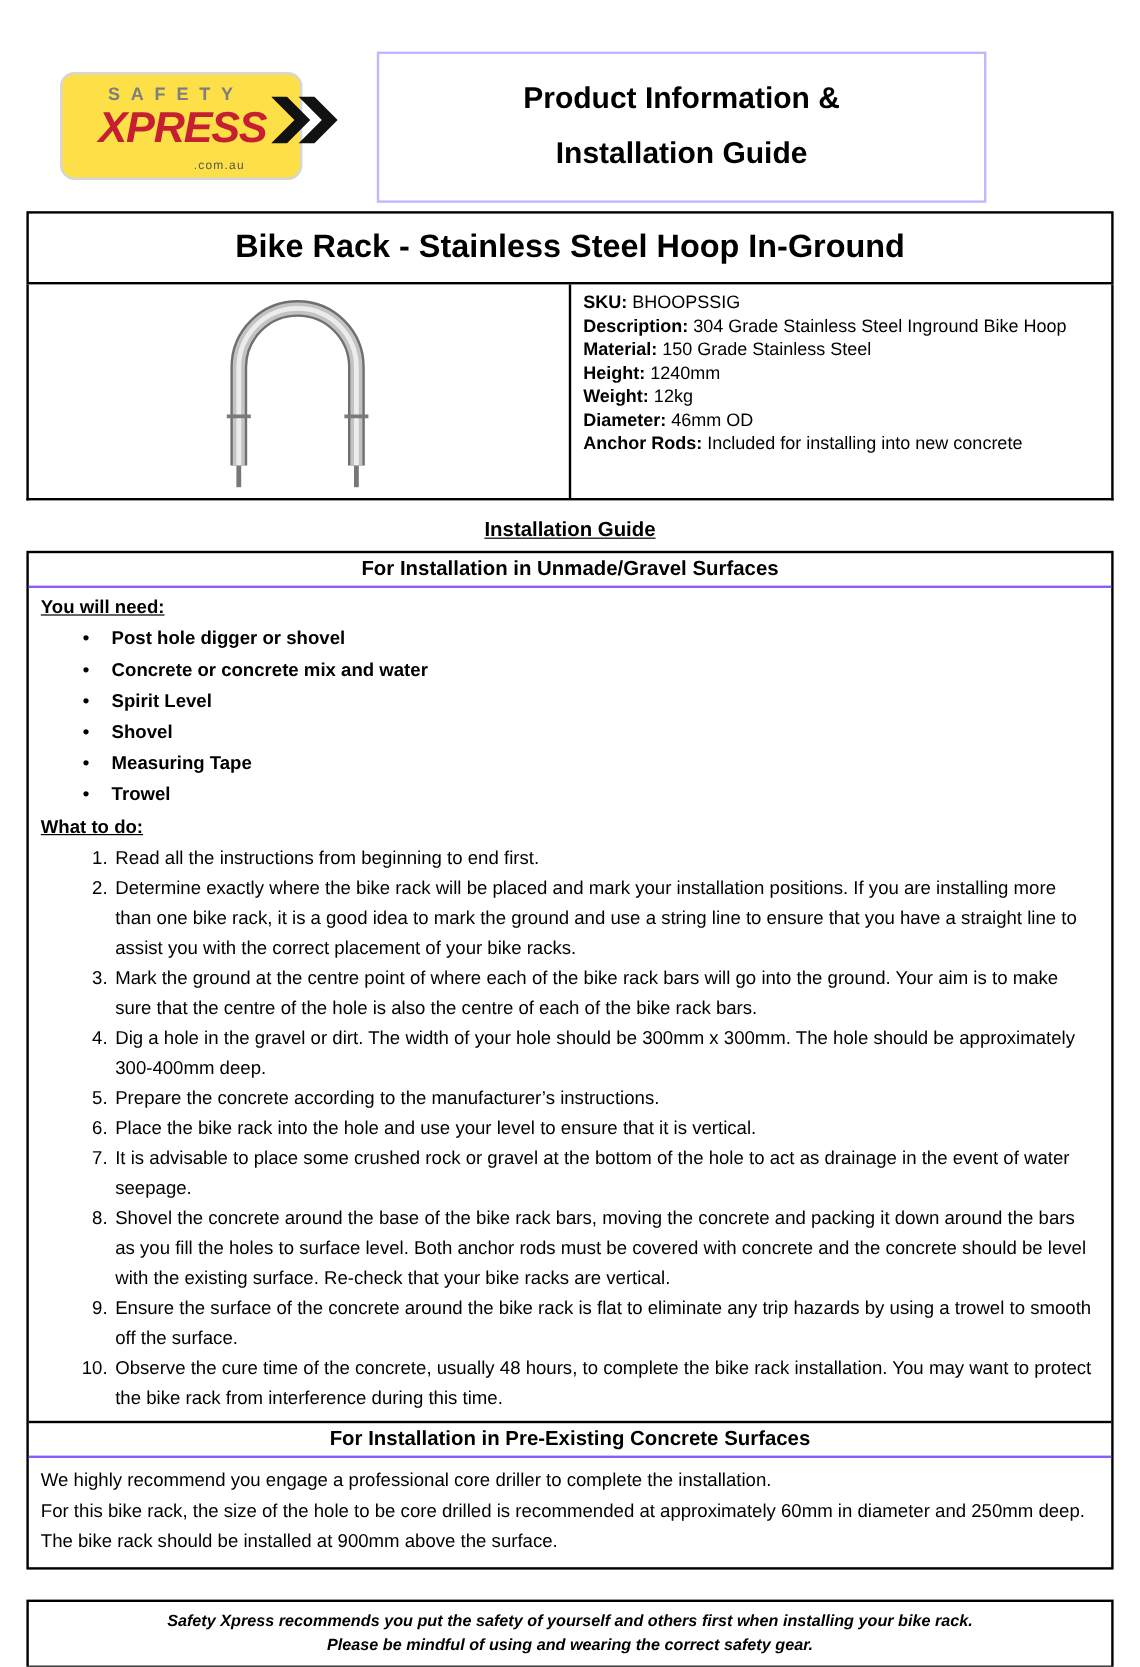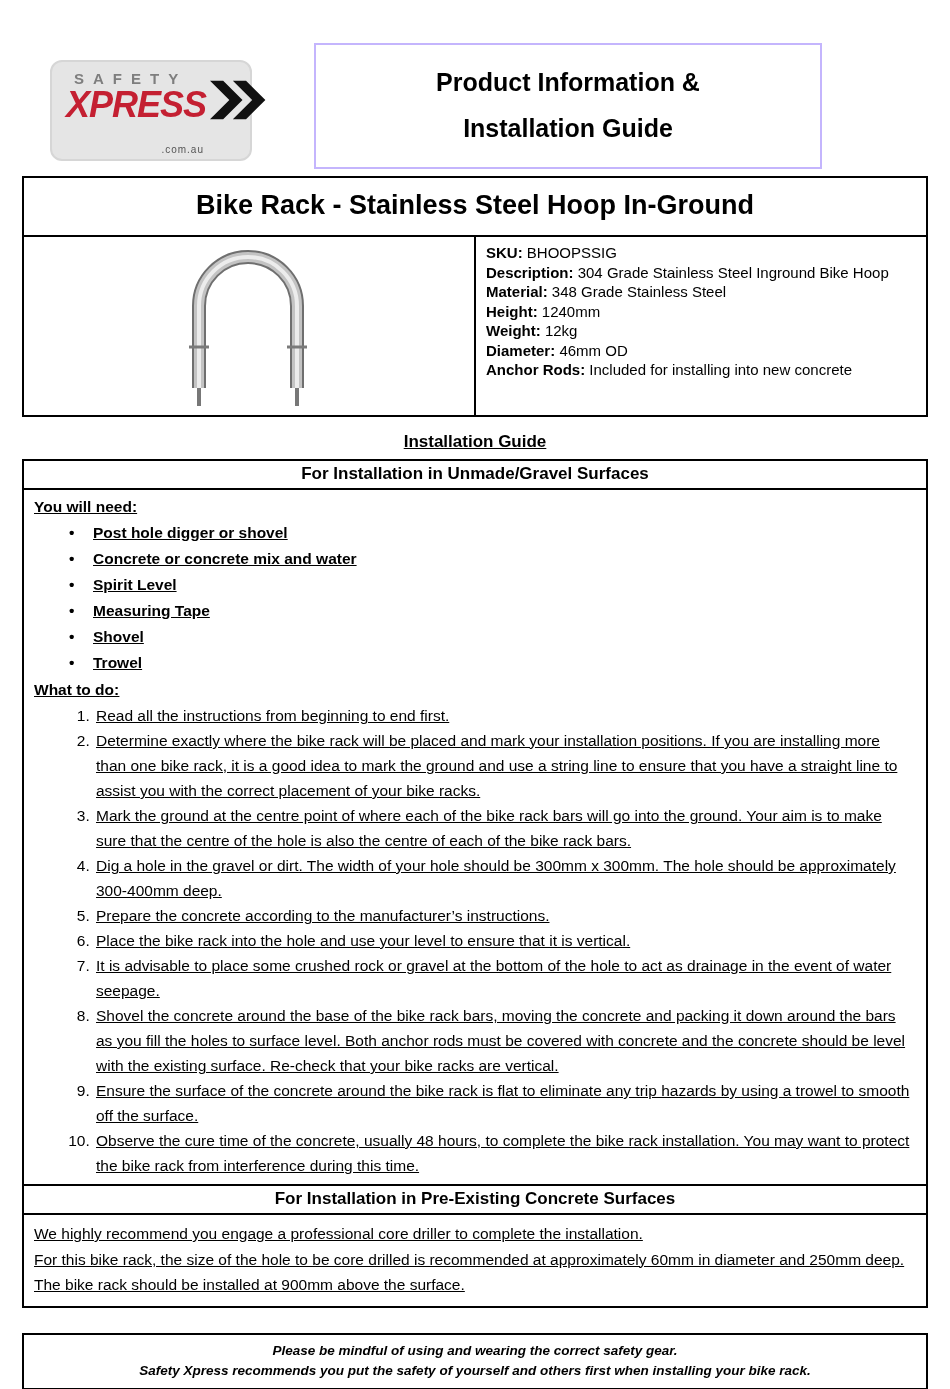--- a/index.html
+++ b/index.html
@@ -10,25 +10,25 @@
     color:#000;
     position:relative;
     overflow:hidden;
   }
   .page { padding:0 22px; }
 
   
   .header { display:flex; align-items:flex-start; padding-top:43px; }
   .logo-box {
     margin-left:28px; margin-top:17px;
-    width:202px; height:101px;
+    width:202px; height:90px;
     border:2px solid #d6d6d6; border-radius:12px;
-    padding:8px 12px 6px 14px;
+    padding:8px 12px 6px 30px;
     position:relative;
-    background:#e5e5e5;
+    background:#fde047;
   }
   .logo-safety {
     font-size:15px; font-weight:600; letter-spacing:9px;
     color:#7e7e7e; padding-left:8px;
   }
   .logo-row { display:flex; align-items:center; margin-top:-2px; }
   .logo-xpress {
     font-size:36px; font-weight:bold; font-style:italic;
     color:#c42032; letter-spacing:-1px; line-height:40px;text-align:right;
   }
@@ -76,24 +76,24 @@
     text-align:center;
     font-size:17px; font-weight:bold;
     text-decoration:underline;
     margin:15px 0 7px 0;
   }
   .main-box { border:2px solid #000; }
   .section-header {
     text-align:center;
     font-size:17px; font-weight:bold;
     padding:3px 0 4px 0;
-    border-bottom:2px solid #000000;
+    border-bottom:2px solid #8b5cf6;
   }
   .section-header.second { border-top:2px solid #000; }
-  .section-content { padding:4px 12px 4px 10px;text-decoration:underline; }
+  .section-content { padding:4px 12px 4px 10px; }
 
   .need-label, .todo-label {
     font-size:15.5px; font-weight:bold; text-decoration:underline;
     line-height:25px;
   }
   ul.need-list { list-style:none; margin:1px 0 1px 31px; }
   ul.need-list li {
     position:relative; padding-left:28px;
     font-size:15.5px; font-weight:bold; line-height:26px;
   }
@@ -163,21 +163,21 @@
         <rect x="64" y="145" width="4" height="18" fill="#777"></rect>
         <rect x="162" y="145" width="4" height="18" fill="#777"></rect>
       </svg>
     </div>
     <div class="product-specs-cell">
 
         <div class="spec-line"><span class="spec-label">SKU:</span> <span>BHOOPSSIG</span></div>
 
         <div class="spec-line"><span class="spec-label">Description:</span> <span>304 Grade Stainless Steel Inground Bike Hoop</span></div>
 
-        <div class="spec-line"><span class="spec-label">Material:</span> <span>348 Grade Stainless Steel</span></div>
+        <div class="spec-line"><span class="spec-label">Material:</span> <span>150 Grade Stainless Steel</span></div>
 
         <div class="spec-line"><span class="spec-label">Height:</span> <span>1240mm</span></div>
 
         <div class="spec-line"><span class="spec-label">Weight:</span> <span>12kg</span></div>
 
         <div class="spec-line"><span class="spec-label">Diameter:</span> <span>46mm OD</span></div>
 
         <div class="spec-line"><span class="spec-label">Anchor Rods:</span> <span>Included for installing into new concrete</span></div>
       </div>
   </div>
@@ -189,23 +189,23 @@
     <div class="section-content">
       <div class="need-label">You will need:</div>
       <ul class="need-list">
 
           <li>Post hole digger or shovel</li>
 
           <li>Concrete or concrete mix and water</li>
 
           <li>Spirit Level</li>
 
+          <li>Shovel</li>
+
           <li>Measuring Tape</li>
-
-          <li>Shovel</li>
 
           <li>Trowel</li>
         </ul>
       <div class="todo-label">What to do:</div>
       <ol class="todo-list">
 
           <li>Read all the instructions from beginning to end first.</li>
 
           <li>Determine exactly where the bike rack will be placed and mark your installation positions. If you are installing more than one bike rack, it is a good idea to mark the ground and use a string line to ensure that you have a straight line to assist you with the correct placement of your bike racks.</li>
 
@@ -231,17 +231,17 @@
       <div class="concrete-text">
 
           <div>We highly recommend you engage a professional core driller to complete the installation.</div>
 
           <div>For this bike rack, the size of the hole to be core drilled is recommended at approximately 60mm in diameter and 250mm deep. The bike rack should be installed at 900mm above the surface.</div>
         </div>
     </div>
   </div>
 
   <div class="footer-box">
+    <div class="footer-line">Safety Xpress recommends you put the safety of yourself and others first when installing your bike rack.</div>
     <div class="footer-line">Please be mindful of using and wearing the correct safety gear.</div>
-    <div class="footer-line">Safety Xpress recommends you put the safety of yourself and others first when installing your bike rack.</div>
   </div>
 
 </div>
 
 </body></html>

